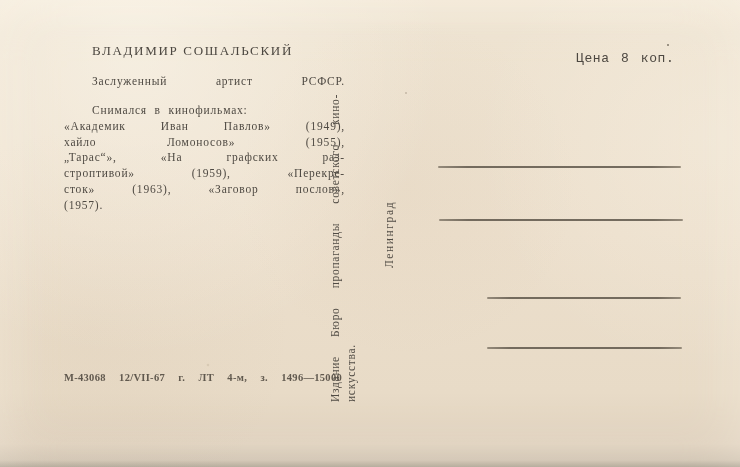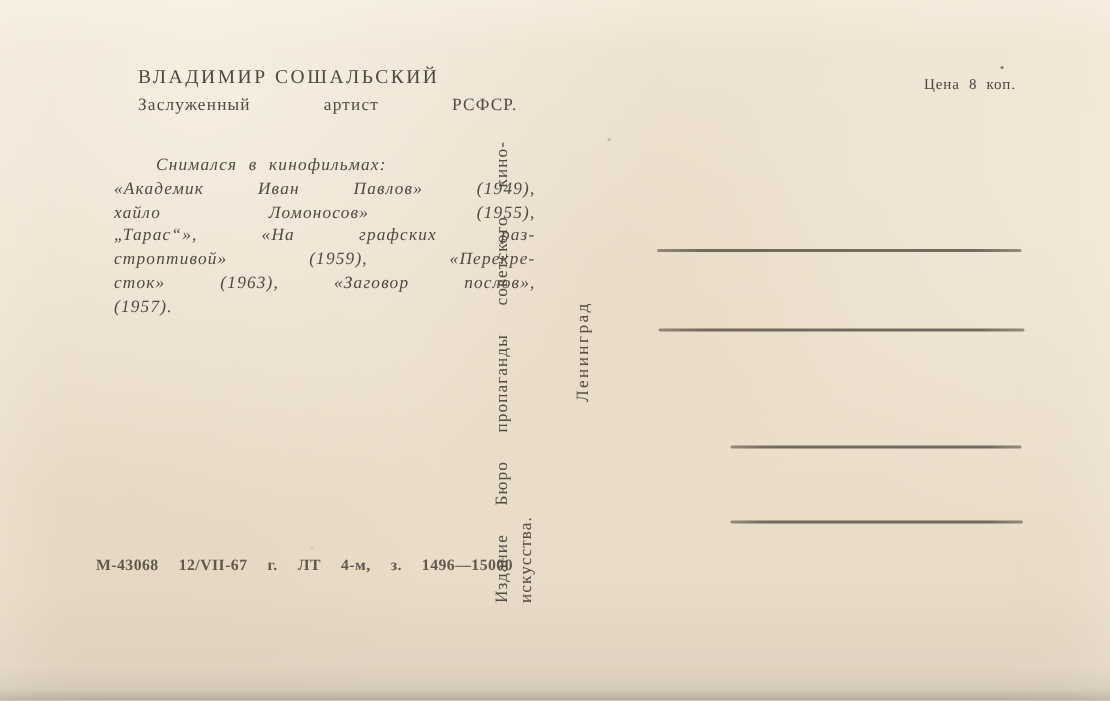--- a/index.html
+++ b/index.html
@@ -19,35 +19,35 @@
   .tline{height:15.8px;overflow:hidden;white-space:normal;}
   .just{text-align:justify;}
   .just::after{content:"";display:inline-block;width:100%;height:0;line-height:0;vertical-align:top;}
   .ind{text-indent:28px;}
 
   .title{
     position:absolute;left:92px;top:43px;
     font-size:13px;letter-spacing:1.7px;color:#4c4740;
   }
   .subtitle{
-    position:absolute;left:64px;top:64px;width:281px;
+    position:absolute;left:64px;top:75px;width:281px;
     font-size:11.5px;letter-spacing:.8px;color:#4f4a43;
   }
   .films{
-    position:absolute;left:76px;top:103px;width:281px;
-    font-size:11.5px;letter-spacing:.8px;word-spacing:1px;line-height:15.8px;color:#4f4a43;font-style:italic;
+    position:absolute;left:64px;top:103px;width:281px;
+    font-size:11.5px;letter-spacing:.8px;word-spacing:1px;line-height:15.8px;color:#4f4a43;
   }
   .films .ns{word-spacing:4px;}
   .imprint{
     position:absolute;left:64px;top:372px;width:278px;
     font-size:10.5px;letter-spacing:.3px;color:rgba(77,71,62,.88);font-weight:bold;
   }
   .price{
-    position:absolute;left:616px;top:51px;
-    font-size:10px;letter-spacing:.6px;word-spacing:3px;color:#4c4740;
+    position:absolute;left:576px;top:51px;
+    font-size:13px;letter-spacing:.6px;word-spacing:3px;color:#4c4740;font-family:Liberation Mono, monospace;
   }
   .publisher{
     position:absolute;left:360px;top:371px;width:308px;height:31px;
     transform:rotate(-90deg);transform-origin:0 100%;
     font-size:11.5px;letter-spacing:.7px;color:#514c45;
   }
   .publisher .pline{height:15.5px;overflow:hidden;}
   .city{
     position:absolute;left:399px;top:252px;width:96px;height:16px;
     transform:rotate(-90deg);transform-origin:0 100%;

